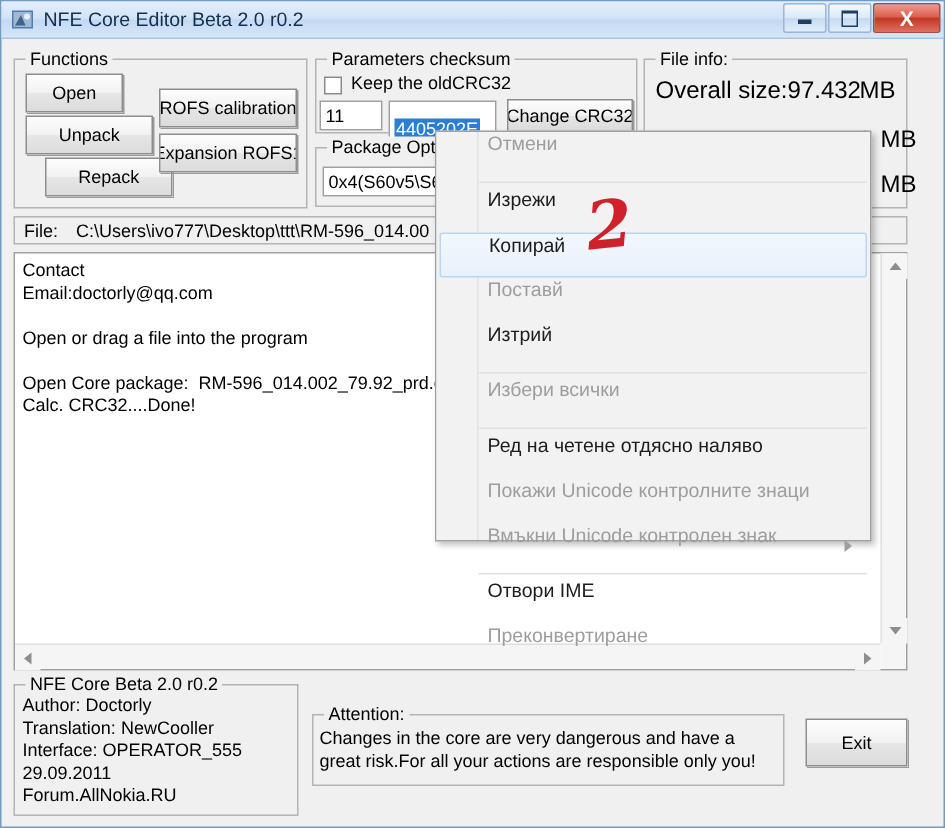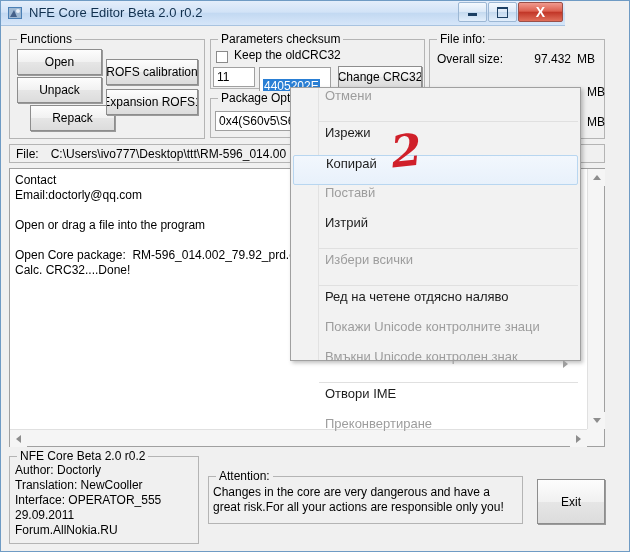--- a/index.html
+++ b/index.html
@@ -10,21 +10,21 @@
     background:#b9d3ee;
   }
   .window{
     position:absolute;left:0;top:0;width:630px;height:552px;
     background:#f0f0f0;
     border:1px solid #6f9bc4;
     box-sizing:border-box;
   }
   
   .titlebar{
-    position:absolute;left:0;top:0;width:564px;height:25px;
+    position:absolute;left:0;top:0;width:628px;height:25px;
     background:linear-gradient(to bottom,#e4eefb 0%,#d2e3f7 46%,#c3d9f2 52%,#d6e6f9 100%);
     border-bottom:1px solid #a8c3e0;
     box-sizing:border-box;
   }
   .titlebar-icon{
     position:absolute;left:7px;top:5px;width:15px;height:15px;
   }
   .titlebar-text{
     position:absolute;left:28px;top:4px;
     font-size:13px;color:#11304e;
@@ -126,21 +126,21 @@
     background:#f5f5f5;
   }
   .arr{width:0;height:0;}
   .arr-up{border-left:4px solid transparent;border-right:4px solid transparent;border-bottom:5px solid #8d8d8d;}
   .arr-dn{border-left:4px solid transparent;border-right:4px solid transparent;border-top:5px solid #8d8d8d;}
   .arr-lf{border-top:4px solid transparent;border-bottom:4px solid transparent;border-right:5px solid #8d8d8d;}
   .arr-rt{border-top:4px solid transparent;border-bottom:4px solid transparent;border-left:5px solid #8d8d8d;}
   
   .inforow{
     position:absolute;display:flex;align-items:flex-start;
-    font-size:12px;white-space:nowrap;
+    font-size:16px;white-space:nowrap;
   }
   
   .aboutline{position:absolute;font-size:12px;white-space:nowrap;}
   
   .ctxmenu{
     position:absolute;left:289px;top:86px;width:291px;height:274px;
     background:#f2f2f2;
     border:1px solid #a0a0a0;
     box-sizing:border-box;
     box-shadow:2px 2px 4px rgba(0,0,0,0.25);
@@ -214,21 +214,21 @@
       </div>
       <div class="winbtn close">
         <span class="glyph">X</span>
       </div>
     </div>
   </div>
 
   <div class="group" style="left:8px;top:38px;width:196px;height:100px;">
     <span class="legend">Functions</span>
   </div>
-  <div class="btn" style="left:16px;top:48px;width:85px;height:26px;">Open</div>
+  <div class="btn" style="left:16px;top:48px;width:65px;height:26px;">Open</div>
   <div class="btn" style="left:16px;top:76px;width:85px;height:26px;">Unpack</div>
   <div class="btn" style="left:16px;top:104px;width:85px;height:26px;margin-left:13px;">Repack</div>
   <div class="btn" style="left:105px;top:58px;width:92px;height:26px;">ROFS calibration</div>
   <div class="btn" style="left:105px;top:88px;width:92px;height:26px;">Expansion ROFS1</div>
 
   <div class="group" style="left:209px;top:38px;width:215px;height:50px;">
     <span class="legend">Parameters checksum</span>
   </div>
   <div class="cbox" style="left:215px;top:50px;"></div>
   <span style="position:absolute;left:233px;top:47px;font-size:12px;white-space:nowrap;">Keep the oldCRC32</span>
@@ -304,21 +304,21 @@
   <span class="aboutline" style="left:14px;top:492px;">Interface: OPERATOR_555</span>
   <span class="aboutline" style="left:14px;top:507px;">29.09.2011</span>
   <span class="aboutline" style="left:14px;top:522px;">Forum.AllNokia.RU</span>
 
   <div class="group" style="left:207px;top:475px;width:315px;height:48px;">
     <span class="legend">Attention:</span>
   </div>
   <span class="aboutline" style="left:212px;top:484px;">Changes in the core are very dangerous and have a</span>
   <span class="aboutline" style="left:212px;top:499px;">great risk.For all your actions are responsible only you!</span>
 
-  <div class="btn" style="left:536px;top:478px;width:68px;height:45px;">Exit</div>
+  <div class="btn" style="left:536px;top:478px;width:68px;height:32px;">Exit</div>
 
   <div class="ctxmenu">
     <div class="gutter"></div>
     <div id="ctx-items">
         <div class="mi disabled">
           <span>Отмени</span>
         </div>
         <div class="misep"></div>
         <div class="mi">
           <span>Изрежи</span>

